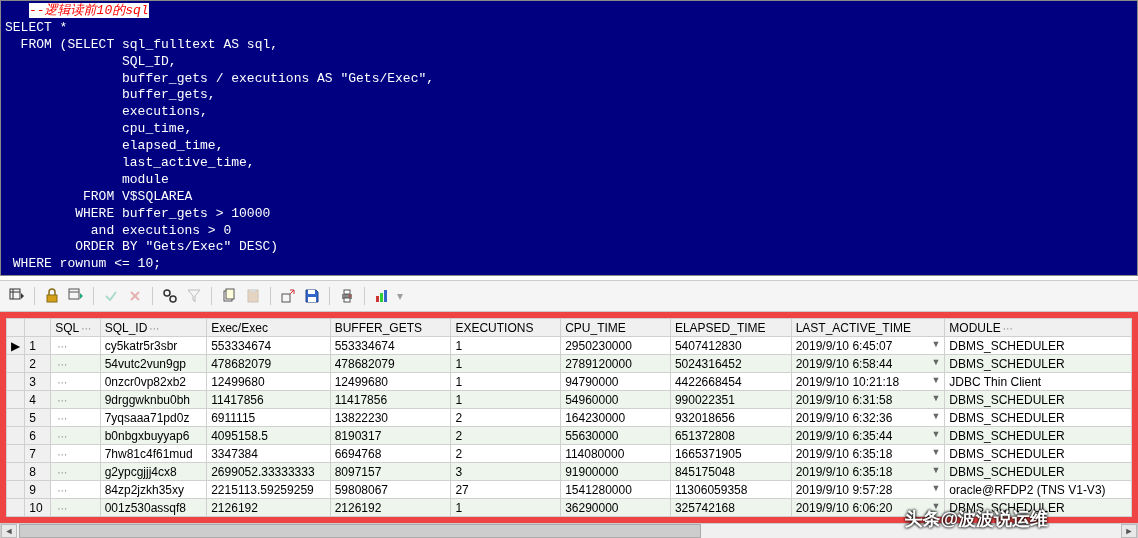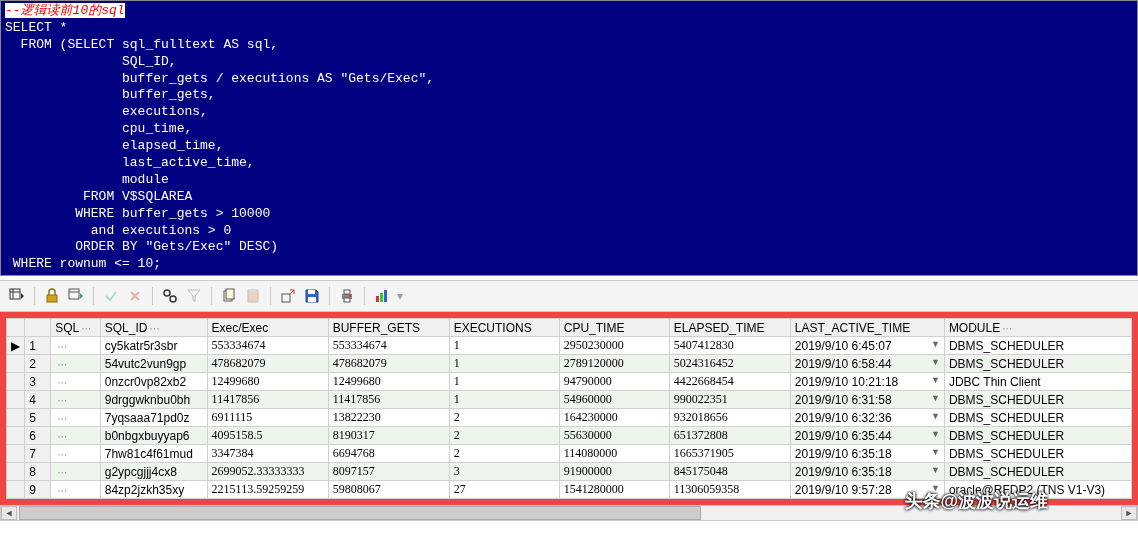--- a/index.html
+++ b/index.html
@@ -8,21 +8,21 @@
   .sql-editor {
     background: #000080;
     color: #fff;
     font-family: "Courier New", monospace;
     font-size: 13px;
     padding: 2px 4px;
     line-height: 1.3;
     white-space: pre;
     border: 1px solid #888;
   }
-  .sql-comment { color: #ff0000; font-style: italic; background:#fff; display:inline; }
+  .sql-comment { color: #ff0000; font-style: italic; background:#fff; display:inline;margin-left:24px; }
   
   .toolbar {
     display: flex;
     align-items: center;
     gap: 2px;
     padding: 4px 6px;
     background: #f5f5f5;
     border-top: 1px solid #ccc;
     border-bottom: 1px solid #ccc;
     margin-top: 4px;
@@ -54,21 +54,21 @@
     font-weight: normal;
     position: relative;
   }
   .data-grid tr.even td { background: #edf5ed; }
   .data-grid tr.odd td { background: #ffffff; }
   
   .row-head { background:#f0f0f0 !important; text-align:center; width:26px; }
   .sel-col { width:18px; background:#f0f0f0 !important; }
   .ptr { text-align:center; }
   
-  .num { text-align: right; font-family: Liberation Serif, serif; }
+  .num { text-align: right; }
   .clob { color:#000; }
   .ellips { color:#888; font-size:10px; padding-left:2px; cursor:pointer;}
   .dd { float:right; color:#666; font-size:9px; cursor:pointer;}
   
   .watermark {
     position: absolute;
     right: 90px; bottom: 8px;
     color: #fff; font-size:18px; font-weight:bold;
     text-shadow: 0 0 3px #000, 0 0 3px #000;
     pointer-events:none;
@@ -322,20 +322,33 @@
             <td><span class="clob"><clob></clob></span><span class="ellips">⋯</span></td>
             <td>84zp2jzkh35xy</td>
             <td class="num">2215113.59259259</td>
             <td class="num">59808067</td>
             <td class="num">27</td>
             <td class="num">1541280000</td>
             <td class="num">11306059358</td>
             <td>2019/9/10 9:57:28<span class="dd">▼</span></td>
             <td>oracle@RFDP2 (TNS V1-V3)</td>
           </tr>
+          <tr class="even">
+            <td class="sel-col ptr"></td>
+            <td class="row-head">10</td>
+            <td><span class="clob"><clob></clob></span><span class="ellips">⋯</span></td>
+            <td>001z530assqf8</td>
+            <td class="num">2126192</td>
+            <td class="num">2126192</td>
+            <td class="num">1</td>
+            <td class="num">36290000</td>
+            <td class="num">325742168</td>
+            <td>2019/9/10 6:06:20<span class="dd">▼</span></td>
+            <td>DBMS_SCHEDULER</td>
+          </tr>
         </tbody>
 </table>
 </div>
 <div class="scroll-track">
   <span class="scroll-btn">◄</span>
   <span class="scroll-thumb" style="flex:0 0 60%; margin-left:2px;"></span>
   <span style="flex:1"></span>
   <span class="scroll-btn">►</span>
 </div>
 <div class="watermark">头条@波波说运维</div>

